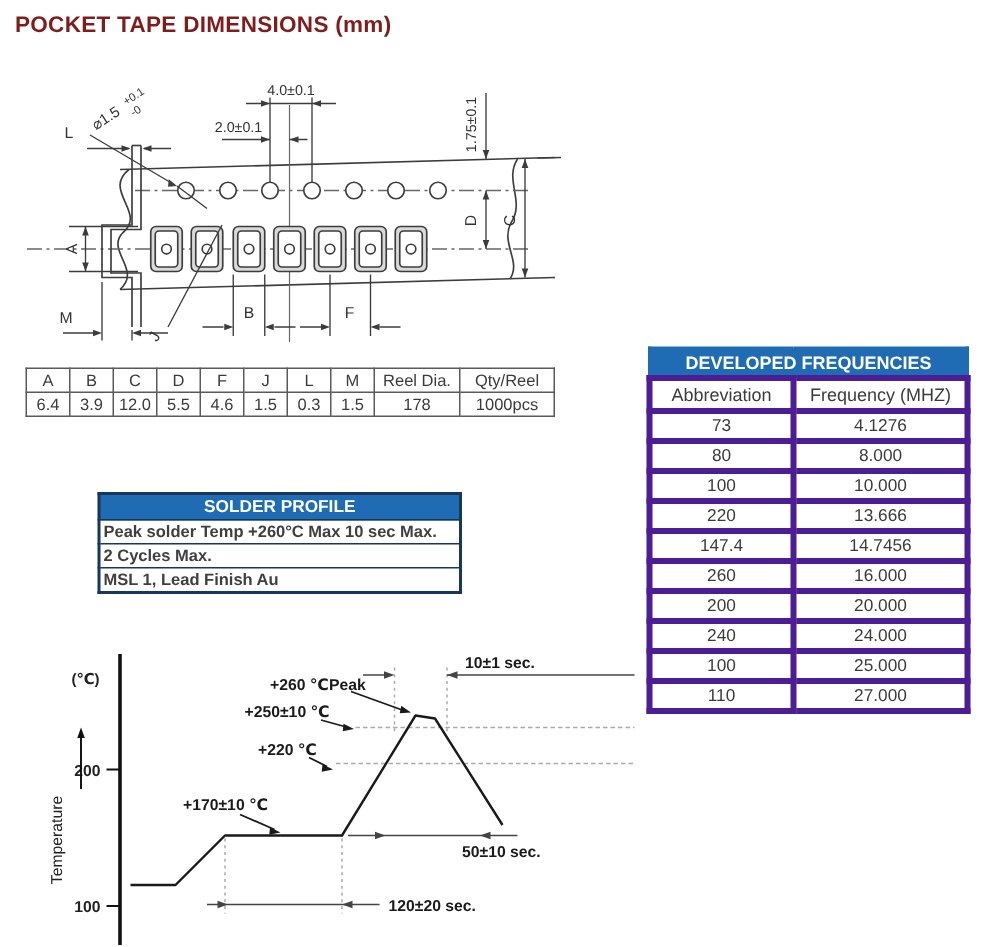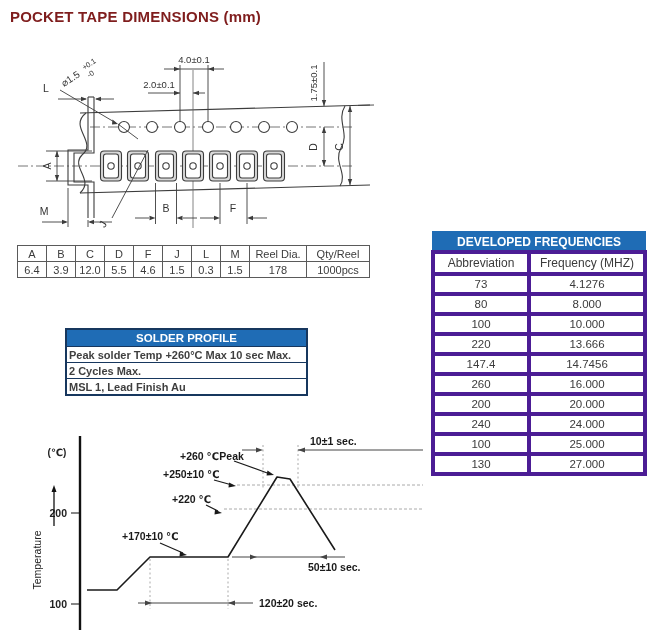--- a/index.html
+++ b/index.html
@@ -250,21 +250,21 @@
         </tr>
     <tr>
           <td class="c1">240</td>
           <td>24.000</td>
         </tr>
     <tr>
           <td class="c1">100</td>
           <td>25.000</td>
         </tr>
     <tr>
-          <td class="c1">130</td>
+          <td class="c1">110</td>
           <td>27.000</td>
         </tr>
   </tbody>
     </table>
 
   <svg style="position:absolute;left:10px;top:432px;" width="420" height="198" viewBox="0 0 420 198">
 
     <g stroke="#111">
       <path d="M70,4 L70,198" stroke-width="2.4"></path>
       <path d="M61,81 L70,81 M61,172 L70,172" stroke-width="1.2"></path>

